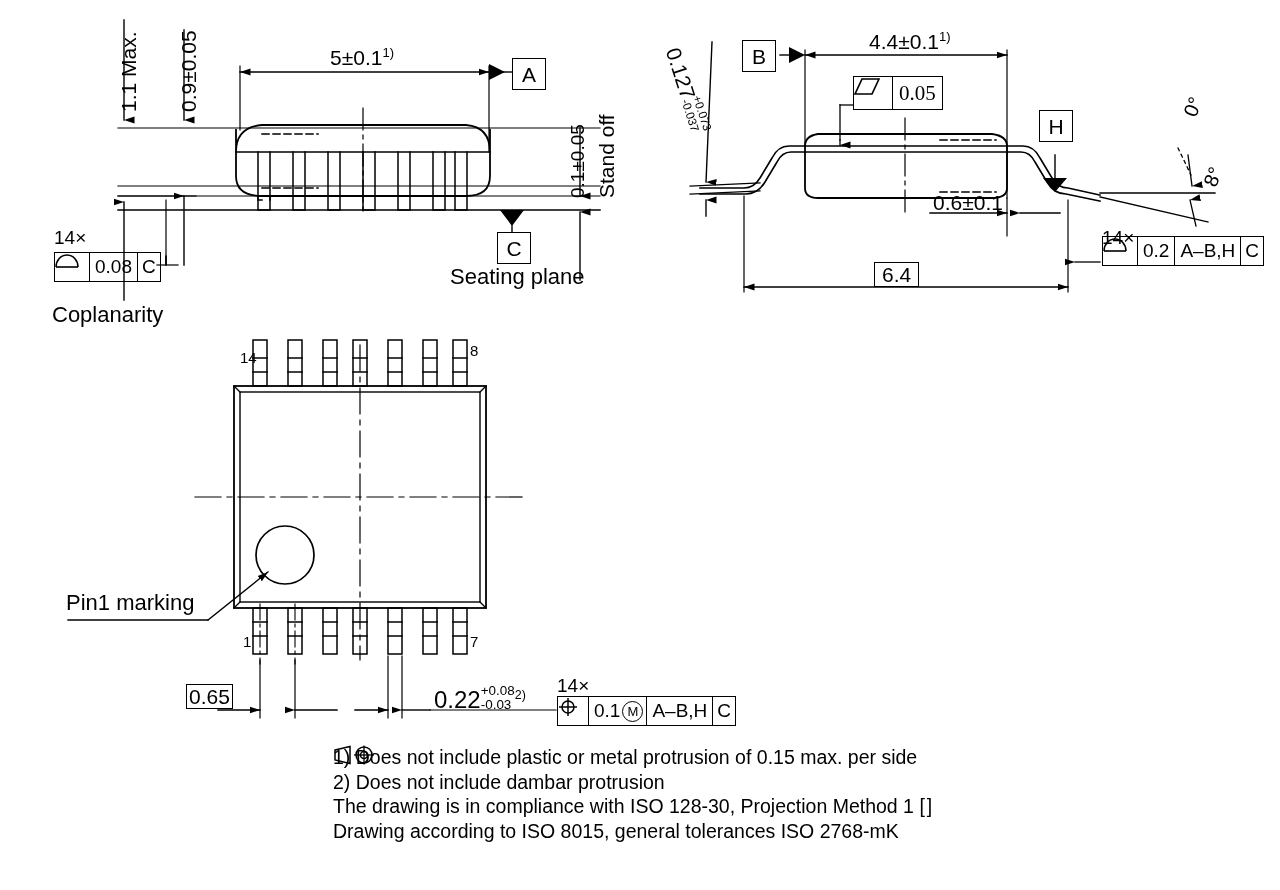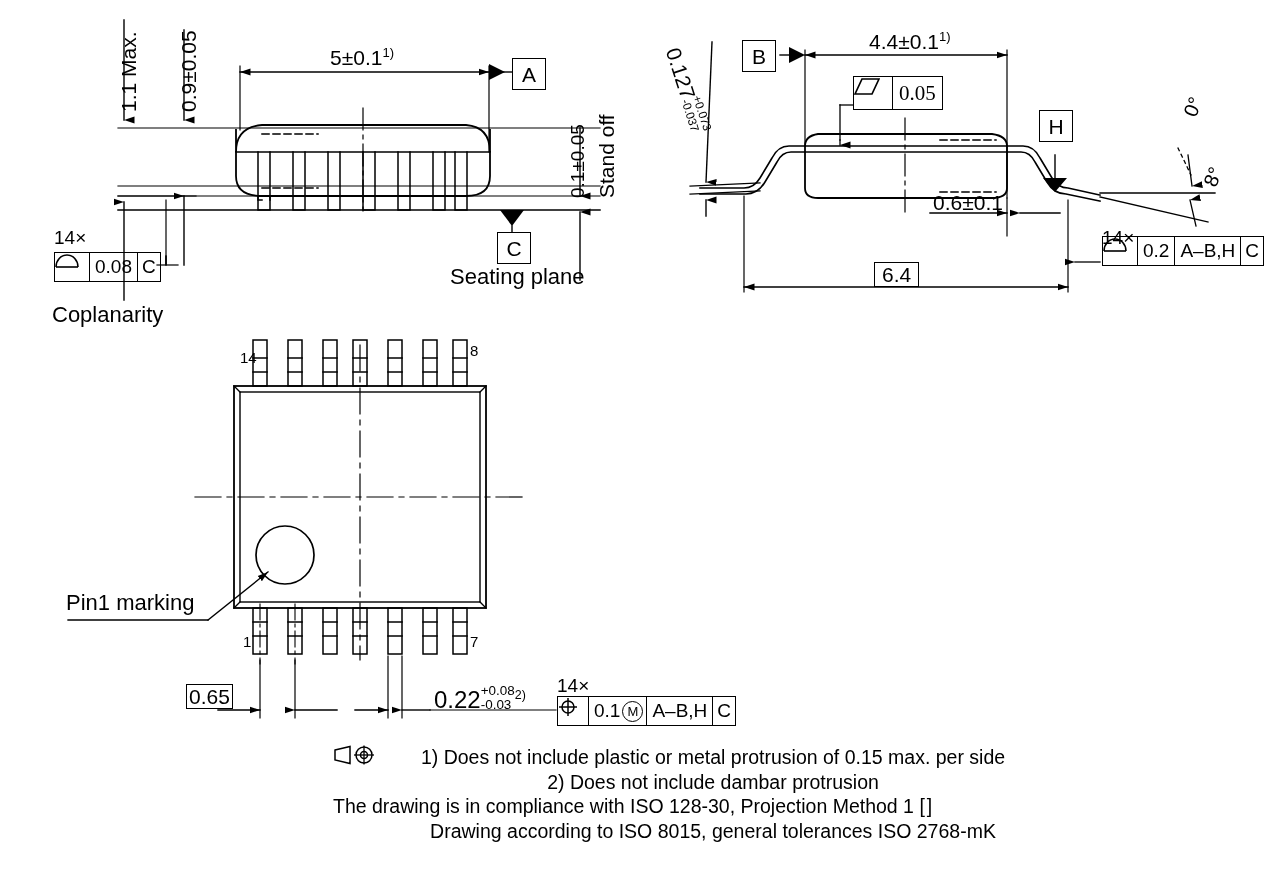--- a/index.html
+++ b/index.html
@@ -2,21 +2,21 @@
 <html><head>
 <meta charset="utf-8">
 <title>Package Outline Drawing</title>
 <style>
   html,body{margin:0;padding:0;background:#ffffff;}
   body{width:1280px;height:890px;position:relative;overflow:hidden;
        font-family:"Liberation Sans","DejaVu Sans",sans-serif;color:#000;}
   #stage{position:absolute;left:0;top:0;width:1280px;height:890px;}
   svg{position:absolute;left:0;top:0;}
   .txt{position:absolute;white-space:nowrap;color:#000;line-height:1;}
-  .notes{position:absolute;left:333px;top:745px;width:760px;text-align:center;}
+  .notes{position:absolute;left:333px;top:745px;width:760px;}
   .notes div{font-size:19.5px;line-height:24.5px;white-space:nowrap;}
   .vtxt{transform-origin:0 0;}
   .sup{font-size:0.62em;vertical-align:super;}
   .tolstack{display:inline-block;vertical-align:-0.05em;font-size:0.56em;line-height:1.03em;text-align:left;}
 </style>
 </head>
 <body>
 
 <div id="stage">
 

